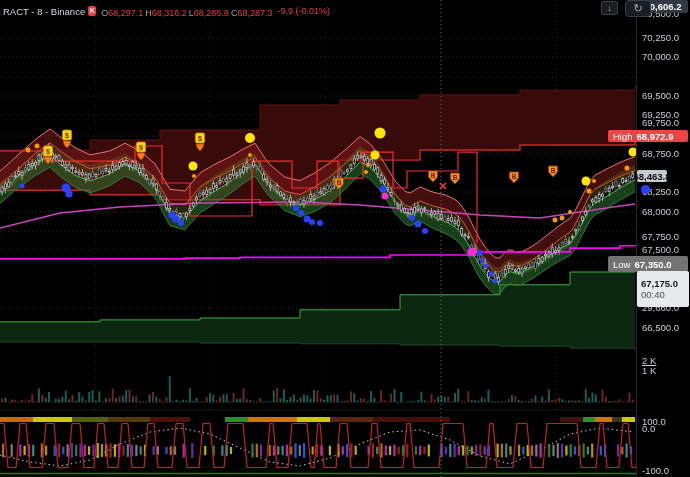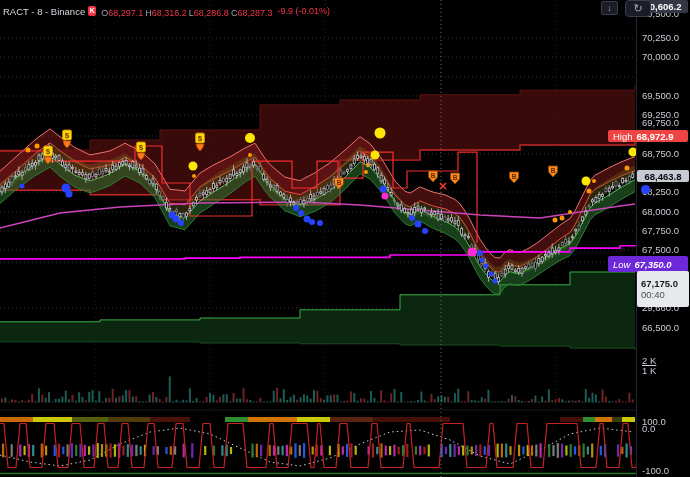--- a/index.html
+++ b/index.html
@@ -854,21 +854,21 @@
   <div id="axis">
       <div class="axlabel" style="top: 9px;">70,500.0</div>
       <div class="axlabel" style="top: 33px;">70,250.0</div>
       <div class="axlabel" style="top: 52px;">70,000.0</div>
       <div class="axlabel" style="top: 70px; margin-top: 48px;">69,750.0</div>
       <div class="axlabel" style="top: 91px;">69,500.0</div>
       <div class="axlabel" style="top: 110px;">69,250.0</div>
       <div class="axlabel" style="top: 149px;">68,750.0</div>
       <div class="axlabel" style="top: 187px;">68,250.0</div>
       <div class="axlabel" style="top: 207px;">68,000.0</div>
-      <div class="axlabel" style="top: 226px;">67,750.0</div>
+      <div class="axlabel" style="top: 232px;">67,750.0</div>
       <div class="axlabel" style="top: 245px;">67,500.0</div>
       <div class="axlabel" style="top: 303px;">29,660.0</div>
       <div class="axlabel" style="top: 323px;">66,500.0</div>
       <div class="axlabel" style="top: 356px; text-decoration: underline;">2 K</div>
       <div class="axlabel" style="top: 366px;">1 K</div>
       <div class="axlabel" style="top: 417px;">100.0</div>
       <div class="axlabel" style="top: 424px;">0.0</div>
       <div class="axlabel" style="top: 466px;">-100.0</div>
     </div>
   <div id="legend">
@@ -877,23 +877,23 @@
     <span id="legend-ohlc"><span class="ohlc-l">O</span><span class="ohlc-v">68,297.1</span><span class="ohlc-l">H</span><span class="ohlc-v">68,316.2</span><span class="ohlc-l">L</span><span class="ohlc-v">68,286.8</span><span class="ohlc-l">C</span><span class="ohlc-v">68,287.3</span></span>
     <span id="legend-change">-9.9 (-0.01%)</span>
   </div>
   <div id="btn-down" class="tbtn">↓</div>
   <div id="btn-reset" class="tbtn">↻</div>
 <div class="badge" style="left: 638px; top: 0px; width: 50px; height: 13px; background: rgb(52, 56, 69); color: rgb(255, 255, 255); justify-content: center; font-weight: bold;">70,606.2</div>
     <div class="badge" style="left: 608px; top: 130px; width: 80px; height: 12px; background: #ef4444; color: rgb(255, 255, 255);">
       <span class="blabel">High</span>
       <span class="bval">68,972.9</span>
     </div>
-    <div class="badge" style="left: 608px; top: 256px; width: 80px; height: 16px; background: #6d28d9; color: rgb(255, 255, 255); font-style: italic;">
+    <div class="badge" style="left: 608px; top: 256px; width: 80px; height: 16px; background: #737373; color: rgb(255, 255, 255);">
       <span class="blabel">Low</span>
       <span class="bval">67,350.0</span>
     </div>
-    <div class="badge" style="left: 637px; top: 170px; width: 52px; height: 12px; background: rgb(199, 202, 209); color: rgb(11, 13, 18); justify-content: center; font-weight: bold;">68,463.8</div>
+    <div class="badge" style="left: 637px; top: 170px; width: 30px; height: 12px; background: rgb(199, 202, 209); color: rgb(11, 13, 18); justify-content: center; font-weight: bold;">68,463.8</div>
     <div class="badge" style="left: 637px; top: 271px; width: 52px; height: 36px; background: rgb(232, 233, 237); color: rgb(22, 24, 29); flex-direction: column; justify-content: center; align-items: flex-start; padding-left: 0px;">
       <div style="font-weight: bold; padding-left: 4px;">67,175.0</div>
       <div style="color: rgb(74, 78, 87); padding-left: 4px;">00:40</div>
     </div>
     <div class="adot" style="left: 640.5px; top: 184.5px; width: 9px; height: 9px; background: rgb(39, 67, 255);"></div>
   </div>
 
 </body></html>

